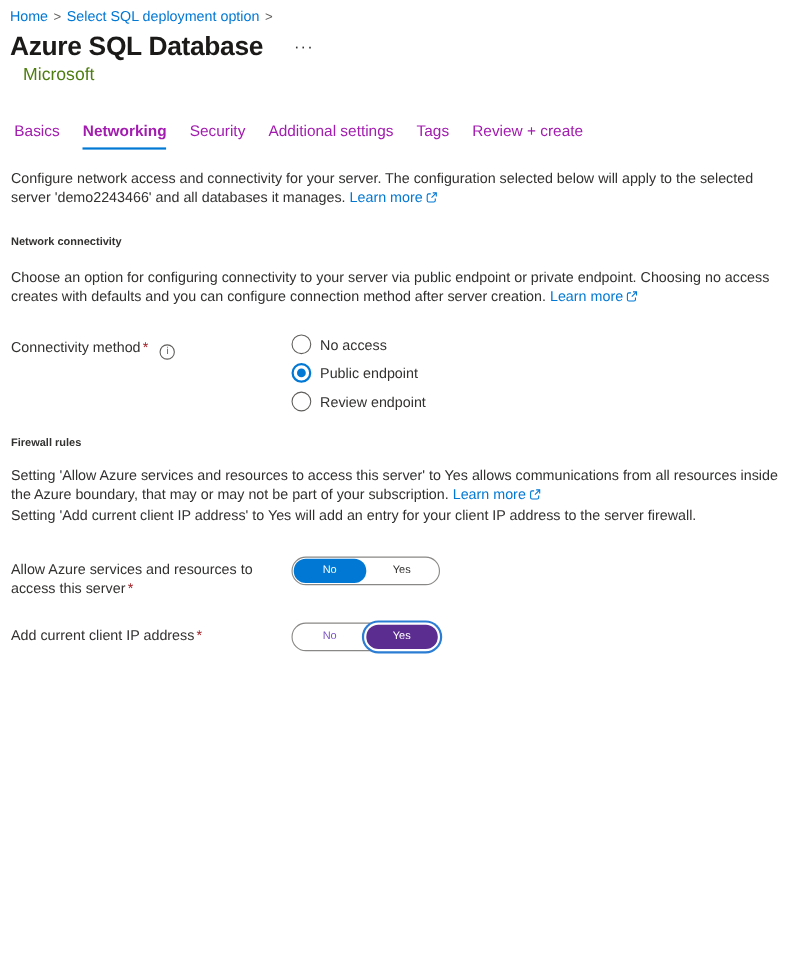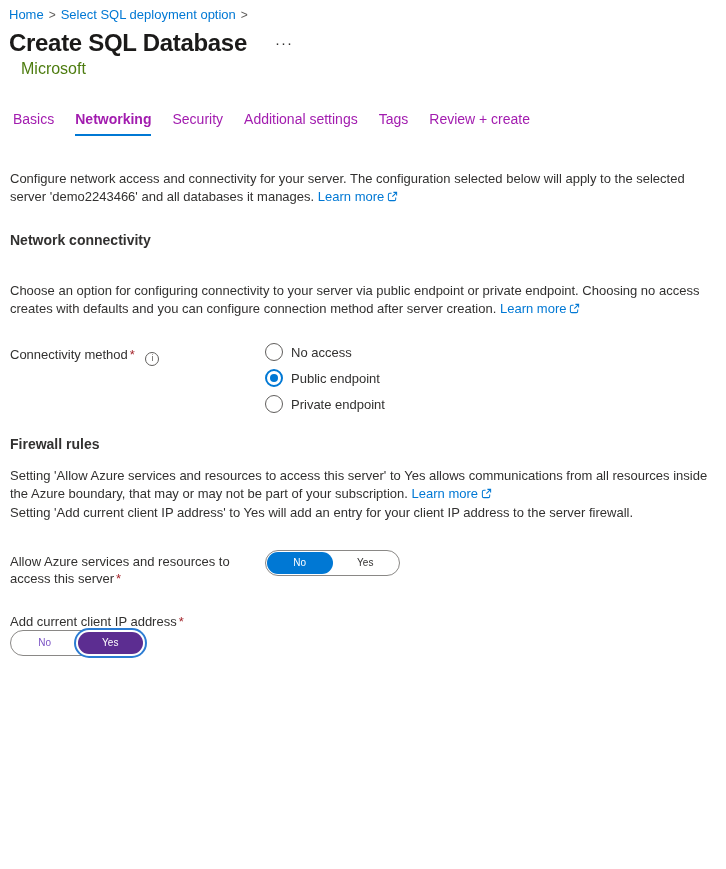--- a/index.html
+++ b/index.html
@@ -32,24 +32,24 @@
   
   .tabs { display: flex; padding-left: 13px; margin-top: 33px; }
   .tab {
     font-size: 14px; color: #a21caf; padding: 0 0 7px 0; margin-right: 21px;
     border-bottom: 2px solid transparent; cursor: pointer; background: none; border-top: none;
     border-left: none; border-right: none; font-family: inherit;
   }
   .tab.active { font-weight: bold; border-bottom: 2px solid #0078d4; }
   
   .content { padding: 0 12px 0 10px; }
-  p.desc { margin-top: 34px; line-height: 18px; max-width: 706px; }
+  p.desc { margin-top: 17px; line-height: 18px; max-width: 706px; }
   .learn-more { color: #0078d4; text-decoration: none; cursor: pointer; }
   .ext-icon { display: inline-block; vertical-align: -1px; margin-left: 3px; }
-  h2.section-heading { font-size: 14px; font-weight: bold; color: #323130; margin-top: 25px; }
+  h2.section-heading { font-size: 10px; font-weight: bold; color: #323130; margin-top: 25px; }
   .block { display: block; }
   
   .form-row { display: flex; align-items: flex-start; margin-top: 26px; }
   .field-label { width: 255px; line-height: 17px; padding-top: 3px; }
   .req { color: #a4262c; margin-left: 2px; }
   .info-icon {
     display: inline-flex; align-items: center; justify-content: center;
     width: 14px; height: 14px; border: 1px solid #605e5c; border-radius: 50%;
     font-size: 9px; color: #605e5c; margin-left: 7px; vertical-align: -2px;
     cursor: default; font-style: normal;
@@ -101,21 +101,21 @@
 </head>
 <body>
 
 <div class="page">
 
   <div class="breadcrumb">
     <a>Home</a><span class="sep">&gt;</span><a>Select SQL deployment option</a><span class="sep">&gt;</span>
   </div>
 
   <div class="title-row">
-    <h1 class="page-title">Create SQL Database</h1>
+    <h1 class="page-title">Azure SQL Database</h1>
     <button class="ellipsis-btn">···</button>
   </div>
   <div class="subtitle">Microsoft</div>
 
   <div class="tabs">
     <button class="tab">Basics</button>
     <button class="tab active">Networking</button>
     <button class="tab">Security</button>
     <button class="tab">Additional settings</button>
     <button class="tab">Tags</button>
@@ -151,21 +151,21 @@
         <label class="radio-row">
           <span class="radio"></span>
           <span>No access</span>
         </label>
         <label class="radio-row selected">
           <span class="radio"></span>
           <span>Public endpoint</span>
         </label>
         <label class="radio-row">
           <span class="radio"></span>
-          <span>Private endpoint</span>
+          <span>Review endpoint</span>
         </label>
       </div>
     </div>
 
     <h2 class="section-heading" style="margin-top:23px;">Firewall rules</h2>
 
     <p class="desc" style="margin-top:15px;"><span>Setting 'Allow Azure services and resources to access this server' to Yes allows communications from all resources inside the Azure boundary, that may or may not be part of your subscription.</span>
       <a class="learn-more">Learn more</a><span class="ext-icon"><svg width="11" height="11" viewBox="0 0 12 12">
             <path d="M5 2.5H3A1.5 1.5 0 0 0 1.5 4v5A1.5 1.5 0 0 0 3 10.5h5A1.5 1.5 0 0 0 9.5 9V7" fill="none" stroke="#0078d4" stroke-width="1.1"></path>
             <path d="M7 1.5h3.5V5" fill="none" stroke="#0078d4" stroke-width="1.1"></path>
@@ -177,21 +177,21 @@
     <div class="form-row" style="margin-top:28px;">
       <div class="field-label">
         <span>Allow Azure services and resources to access this server</span><span class="req">*</span>
       </div>
       <div class="toggle">
         <span class="seg on-blue">No</span>
         <span class="seg">Yes</span>
       </div>
     </div>
 
-    <div class="form-row" style="margin-top:23px;flex-direction:column;">
+    <div class="form-row" style="margin-top:23px;">
       <div class="field-label">
         <span>Add current client IP address</span><span class="req">*</span>
       </div>
       <div class="toggle">
         <span class="seg purple-text">No</span>
         <span class="seg on-purple">Yes</span>
       </div>
     </div>
 
   </div>

